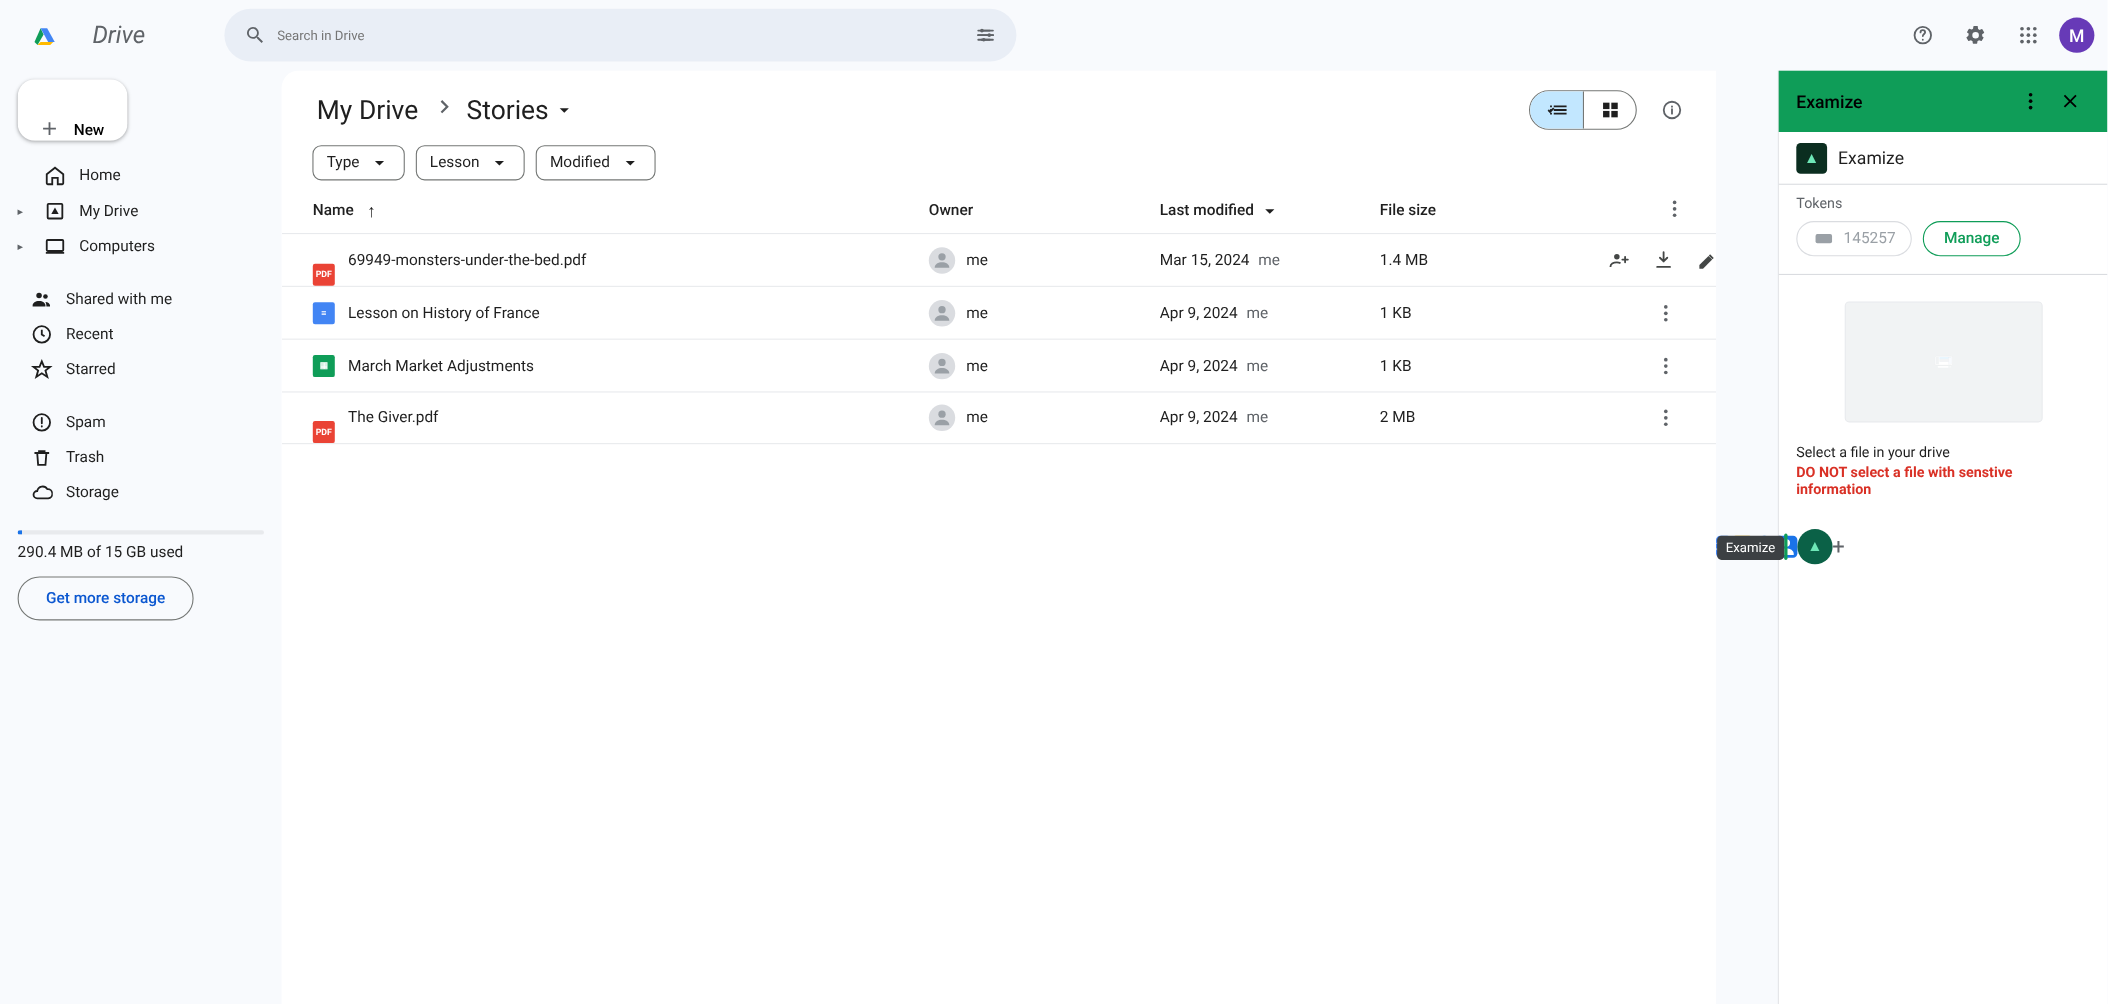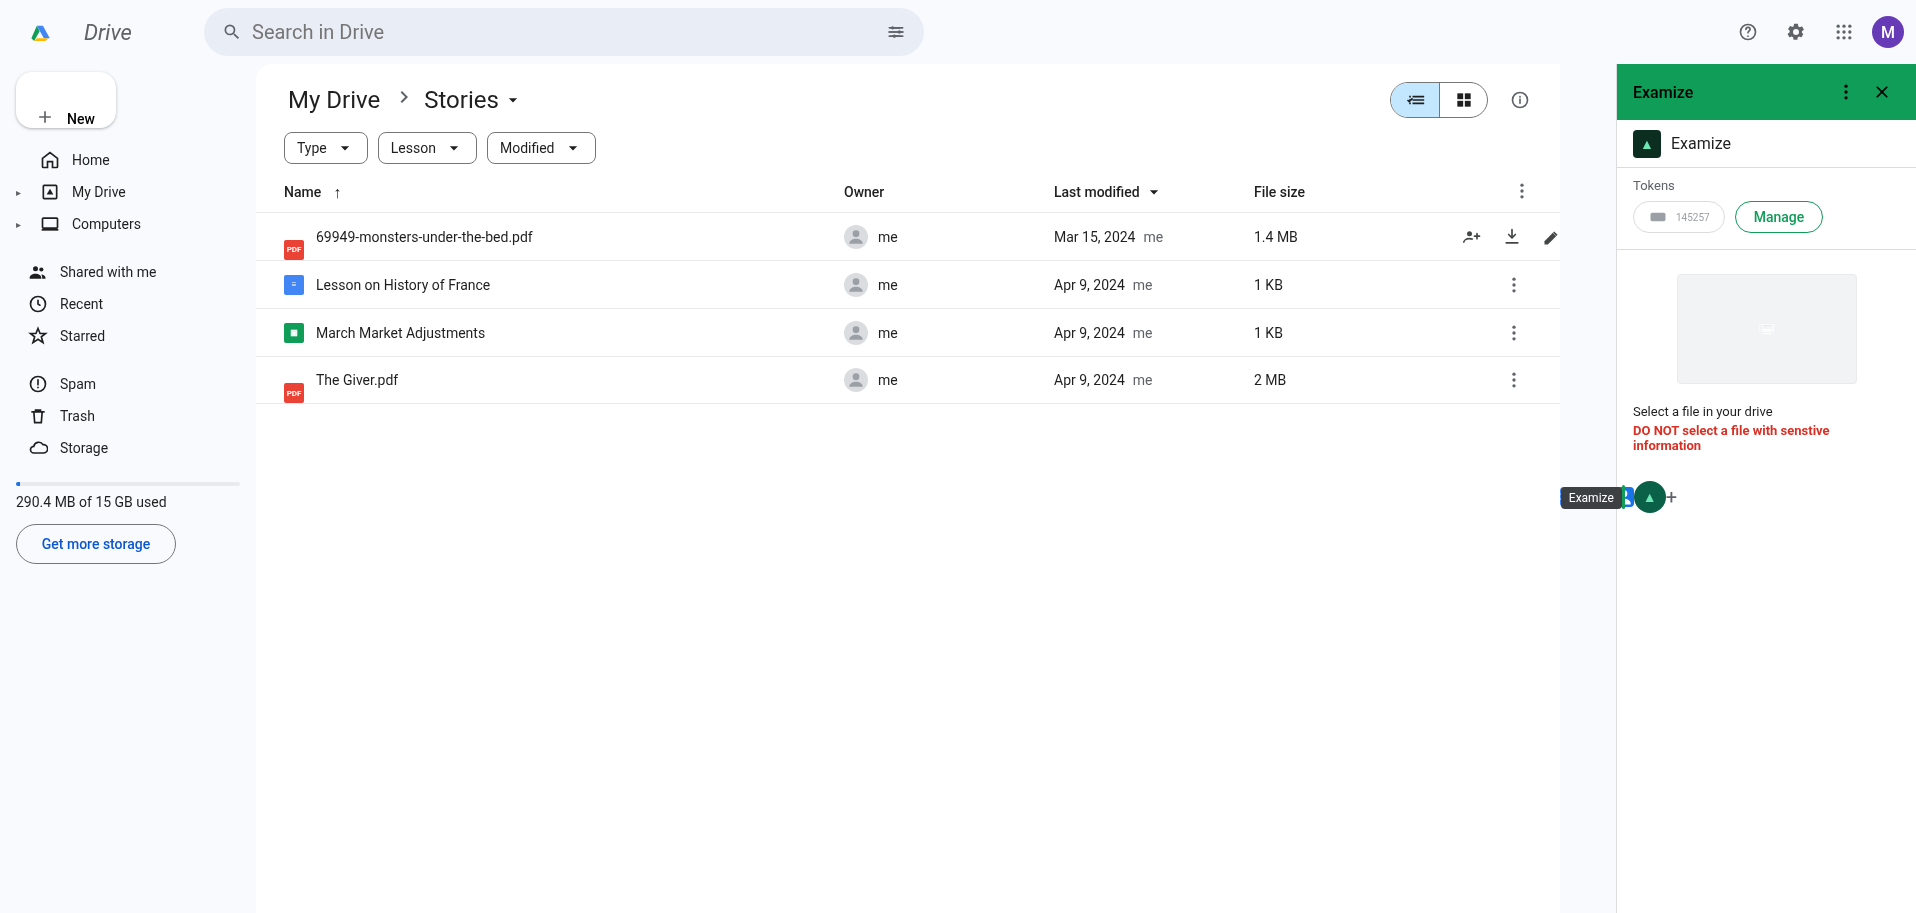--- a/index.html
+++ b/index.html
@@ -6,21 +6,21 @@
 body { background: #f8fafd; color: #1f1f1f; font-size: 14px; height: 913px; width: 1916px; overflow: hidden; display: flex; flex-direction: column; }
 
 
 .header { height: 64px; display: flex; align-items: center; padding: 8px; }
 .logo-block { width: 196px; display: flex; align-items: center; padding-left: 12px; gap: 24px; font-style: italic; }
 .drive-logo { width: 40px; height: 40px; display: flex; align-items: center; justify-content: center; }
 .drive-title { font-size: 22px; color: #5f6368; }
 .search-wrap { flex: 0 0 720px; }
 .search-bar { background: #e9eef6; border-radius: 24px; height: 48px; display: flex; align-items: center; padding: 0 8px; }
 .search-bar .icon-btn { width: 40px; height: 40px; display:flex; align-items:center; justify-content:center; border-radius:50%; cursor:pointer; }
-.search-input { flex: 1; border: none; background: transparent; font-size: 20px; outline: none; color: #5f6368; }
+.search-input { flex: 1; border: none; background: transparent; font-size: 12px; outline: none; color: #5f6368; }
 .header-spacer { flex: 1; }
 .header-right { display: flex; align-items: center; gap: 8px; padding-right: 4px; }
 .icon-btn { width: 40px; height: 40px; border-radius: 50%; display:flex; align-items:center; justify-content:center; cursor:pointer; color:#5f6368; }
 .avatar { width: 32px; height: 32px; border-radius: 50%; background: #673ab7; color:#fff; display:flex; align-items:center; justify-content:center; font-size:16px; font-weight:500; }
 
 .body-row { flex:1; display:flex; overflow:hidden; }
 
 
 .leftnav { width: 256px; padding: 8px 16px 0 16px; display:flex; flex-direction:column; }
 .new-btn { background:#fff; border:1px solid transparent; box-shadow: 0 1px 2px rgba(0,0,0,.15), 0 1px 3px 1px rgba(0,0,0,.1); border-radius: 16px; height: 56px; width: 100px; display:flex; align-items:flex-end; gap:12px; padding-left:18px; font-size:14px; font-weight:500; cursor:pointer; margin-bottom: 16px; }
@@ -89,21 +89,21 @@
 .examize-panel { width:300px; background:#fff; display:flex; flex-direction:column; border-left:1px solid #dadce0; }
 .examize-head { height:56px; background:#0f9d58; display:flex; align-items:center; padding:0 16px; color:#000; font-size:16px; font-weight:500; }
 .examize-head .spacer { flex:1; }
 .examize-head .hicon { width:36px; height:36px; display:flex; align-items:center; justify-content:center; cursor:pointer; color:#000; border-radius:50%; }
 .examize-sub { height:48px; display:flex; align-items:center; padding:0 16px; gap:10px; border-bottom:1px solid #dadce0; }
 .examize-logo { width:28px; height:28px; background:#0b2e20; border-radius:4px; display:flex; align-items:center; justify-content:center; color:#6ee7b7; font-size:14px; }
 .examize-subtitle { font-size:16px; }
 .examize-tokens { padding: 10px 16px 16px; border-bottom:1px solid #dadce0; }
 .tokens-label { font-size:13px; color:#5f6368; margin-bottom:8px; }
 .tokens-row { display:flex; gap:10px; }
-.tokens-box { border:1px solid #dadce0; border-radius:18px; height:32px; padding:0 14px; display:flex; align-items:center; gap:8px; color:#9aa0a6; font-size:10px; }
+.tokens-box { border:1px solid #dadce0; border-radius:18px; height:32px; padding:0 14px; display:flex; align-items:center; gap:8px; color:#9aa0a6; font-size:14px; }
 .manage-btn { border:1px solid #0f9d58; color:#0f9d58; border-radius:18px; height:32px; padding:0 18px; display:flex; align-items:center; font-size:14px; cursor:pointer; font-weight:500; }
 .examize-body { padding:24px 16px; display:flex; flex-direction:column; align-items:center; gap:20px; }
 .examize-illus { width:180px; height:110px; background:#f1f3f4; border:1px solid #e8eaed; border-radius:4px; display:flex; align-items:center; justify-content:center; color:#9aa0a6; font-size:10px; }
 .examize-text1 { font-size:13px; align-self:flex-start; }
 .examize-text2 { font-size:13px; color:#d93025; font-weight:bold; align-self:flex-start; margin-top:-16px; }
 
 svg { width:20px; height:20px; }
 .svg24 { width:24px; height:24px; }
 </style>
 </head>

